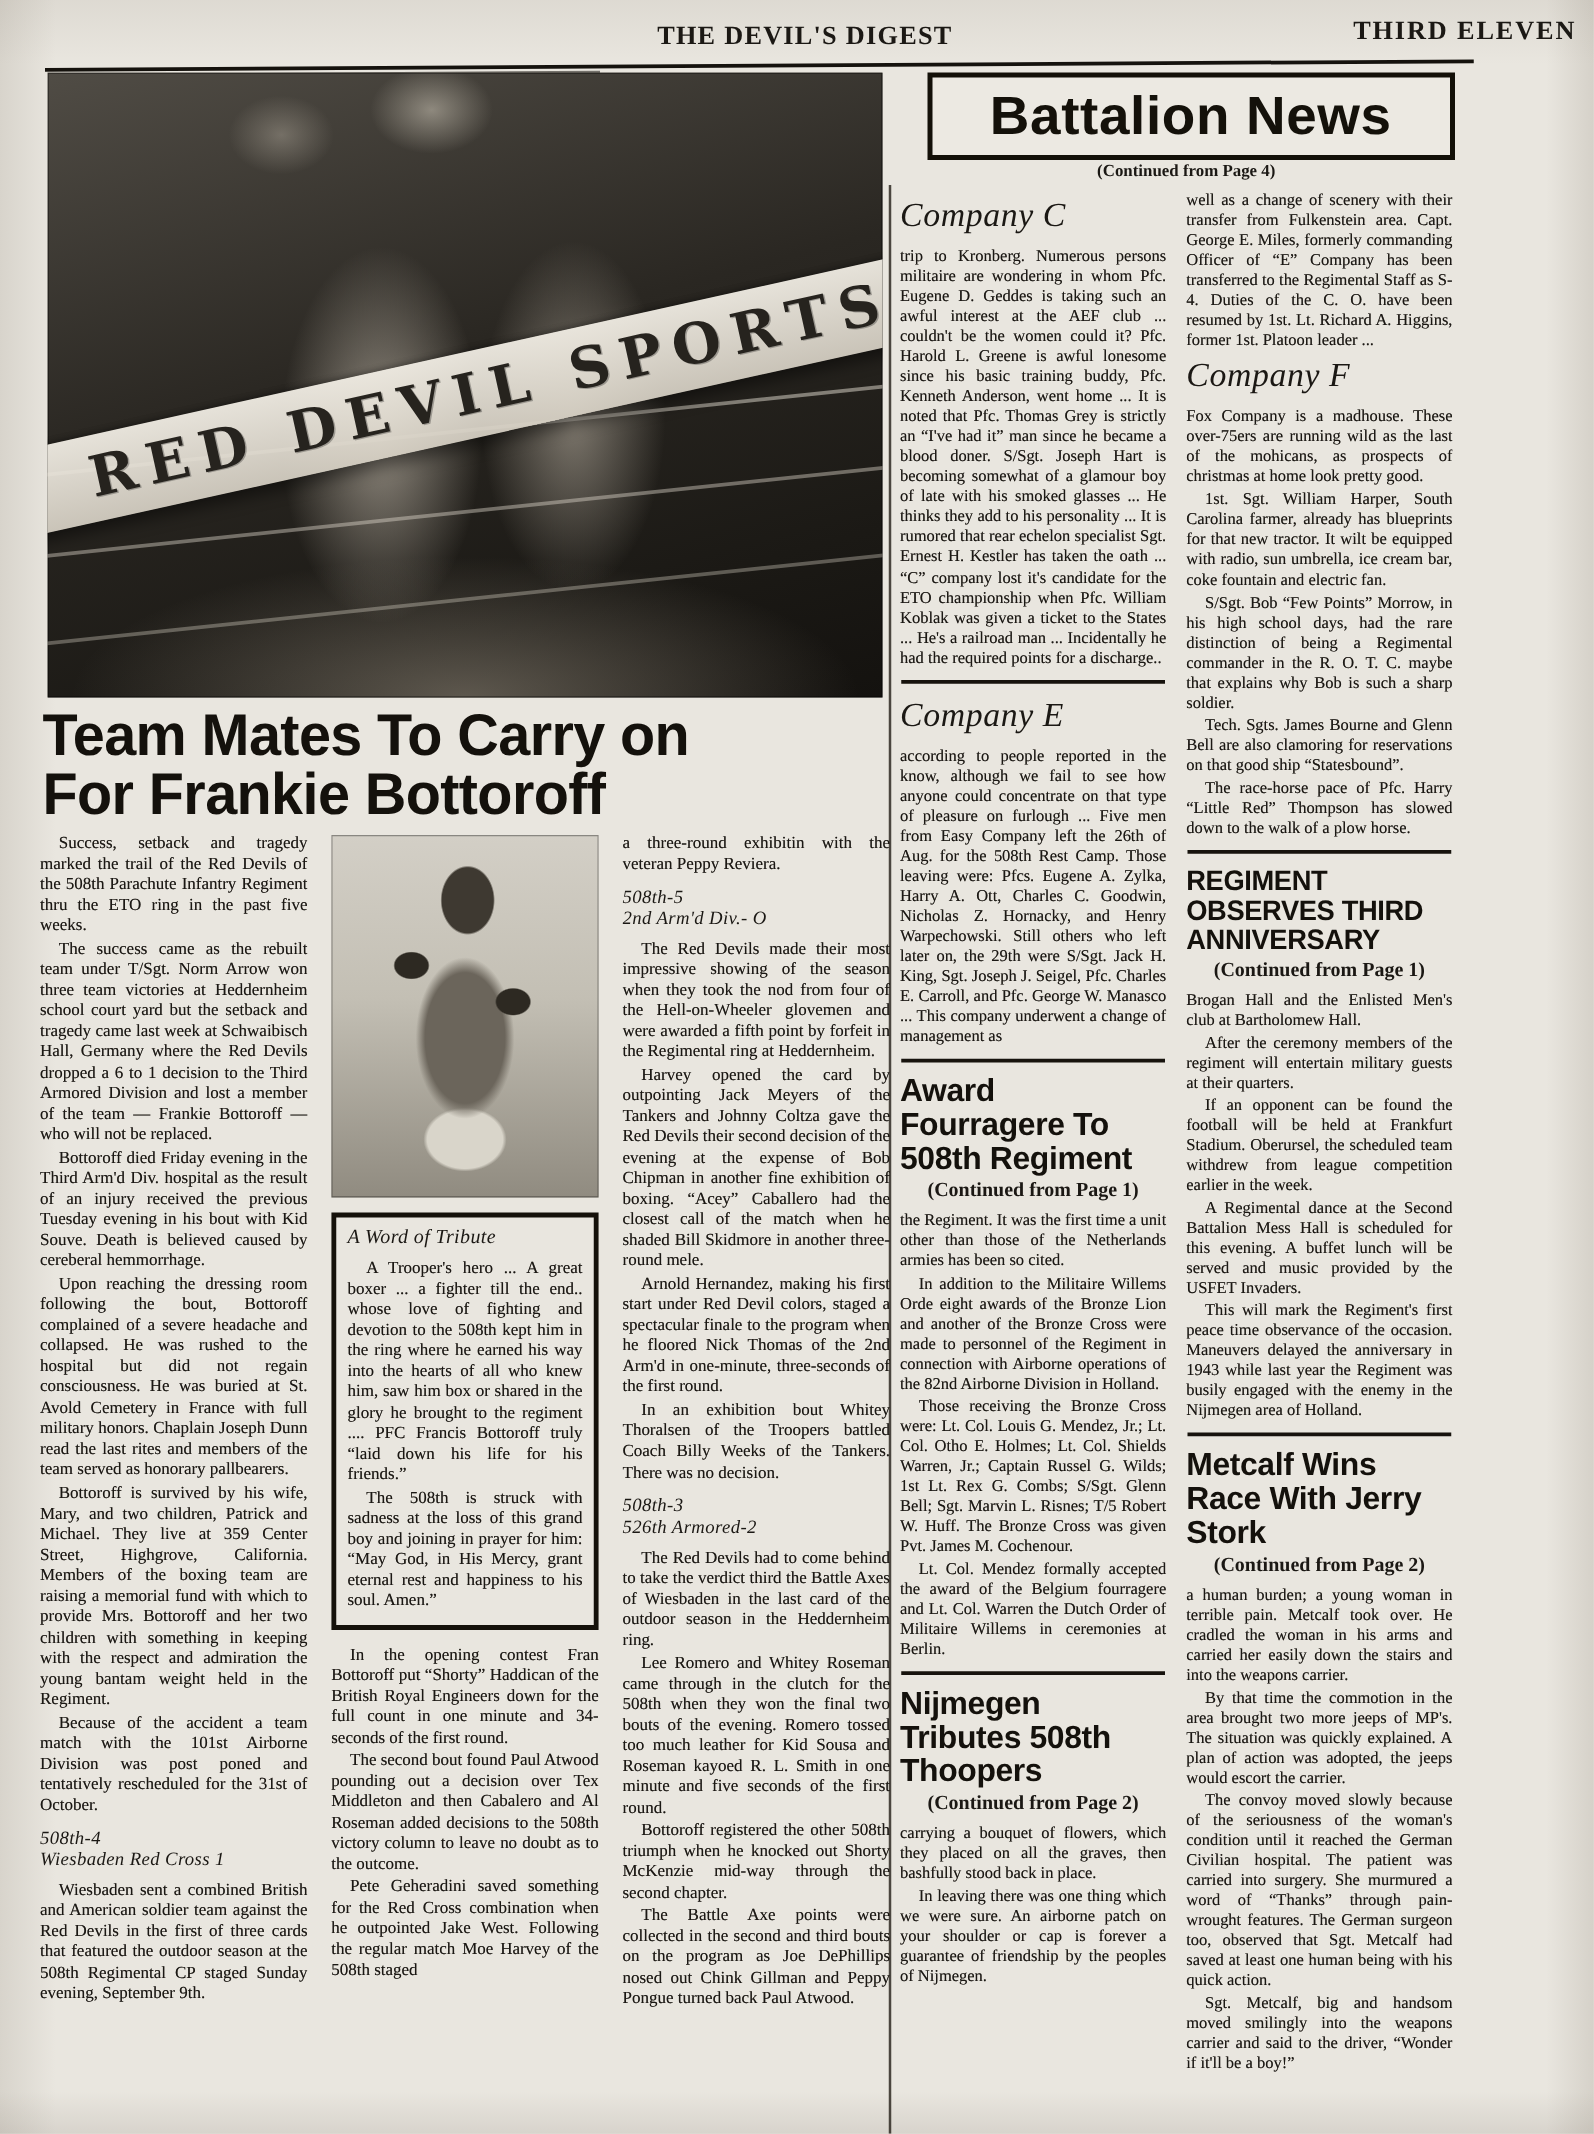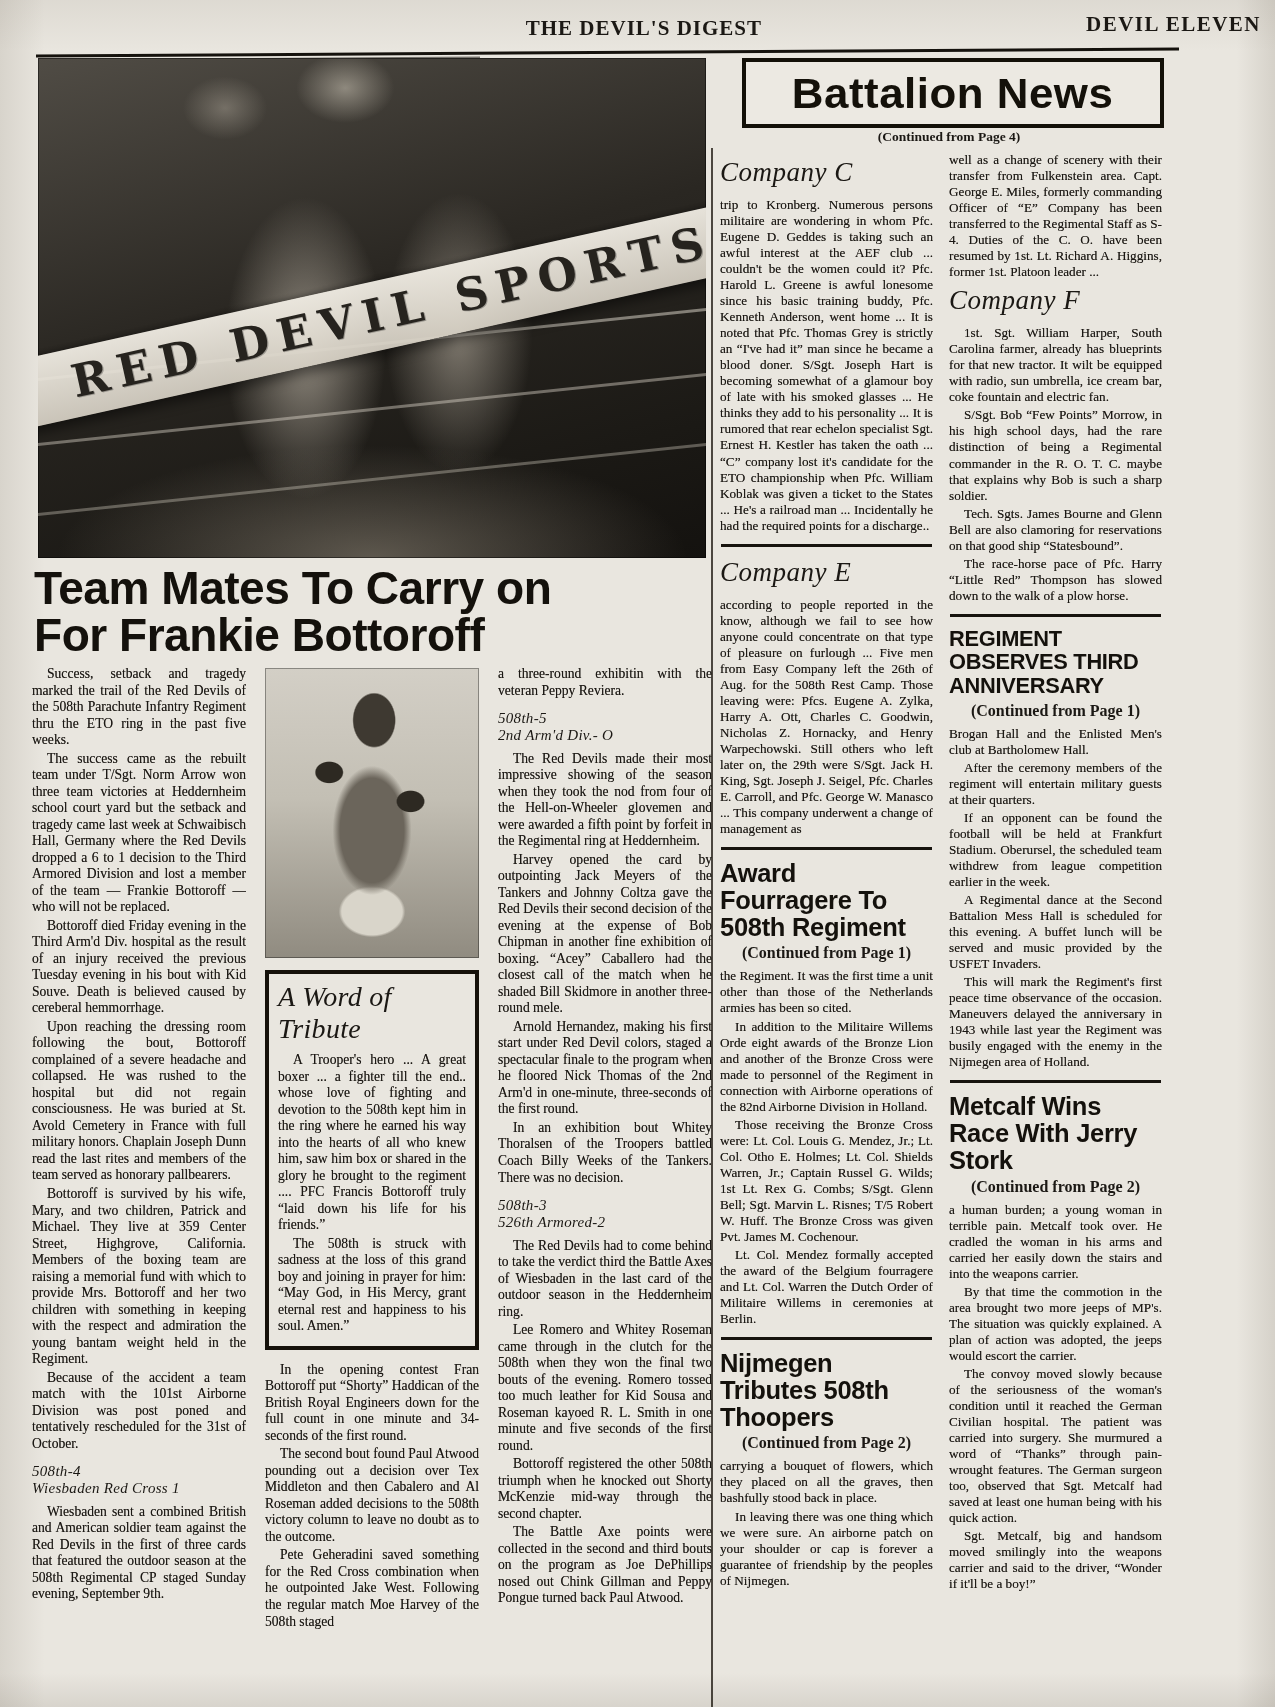--- a/index.html
+++ b/index.html
@@ -61,38 +61,38 @@
       text-shadow:0 0 .35px rgba(20,15,10,.55);}
   .bp.ni{text-indent:0;}
   .subhead{font-style:italic;font-size:15px;line-height:1.12;margin:11px 0 7px;letter-spacing:.3px;}
   .companyhead{font-style:italic;font-size:27px;margin:5px 0 9px;letter-spacing:.5px;}
   .colhead{font-family:"Liberation Sans", sans-serif;font-weight:bold;font-size:25.5px;line-height:1.05;
     margin:9px 0 4px;letter-spacing:-0.3px;color:#14110c;}
   .colhead.caps{font-size:22.5px;transform:scaleX(.97);transform-origin:left;}
   .cont{text-align:center;font-size:16px;margin:2px 0 6px;font-weight:bold;}
   .rule{height:3px;background:#17130d;margin:10px 1px;}
   .tribute{border:4px solid #15110a;padding:7px 9px 9px;margin:4px 0 12px;}
-  .tribute h4{font-style:italic;font-weight:normal;font-size:28px;margin:0 0 7px;letter-spacing:.3px;}
+  .tribute h4{font-style:italic;font-weight:normal;font-size:16px;margin:0 0 7px;letter-spacing:.3px;}
 
   
   .boxer-photo{height:290px;margin:2px 0 12px;box-shadow:0 0 0 1px rgba(0,0,0,.35) inset;
     background:
       radial-gradient(ellipse 33px 42px at 51% 18%, #3e3931 62%, transparent 66%),
       radial-gradient(ellipse 22px 17px at 30% 36%, #2d2922 60%, transparent 66%),
       radial-gradient(ellipse 22px 17px at 68% 46%, #2d2922 60%, transparent 66%),
       radial-gradient(ellipse 58px 95px at 50% 56%, #6b655b 55%, transparent 68%),
       radial-gradient(ellipse 52px 40px at 50% 84%, #d9d5ca 58%, transparent 64%),
       linear-gradient(180deg,#d3cfc6 0%,#c3bfb4 45%,#908b80 100%);}
 </style>
 </head>
 <body>
 
 <div class="masthead">
   <div class="mast-title">THE DEVIL'S DIGEST</div>
-  <div class="mast-page">DEVIL ELEVEN</div>
+  <div class="mast-page">THIRD ELEVEN</div>
   <div class="mast-rule"></div>
   <div class="mast-rule2"></div>
 </div>
 
 <div class="sports-photo">
   <div class="rope r1"></div>
   <div class="rope r2"></div>
   <div class="rope r3"></div>
   <div class="banner">RED DEVIL SPORTS</div>
 </div>
@@ -169,20 +169,21 @@
       <p class="bp">Lt. Col. Mendez formally accepted the award of the Belgium fourragere and Lt. Col. Warren the Dutch Order of Militaire Willems in ceremonies at Berlin.</p>
       <div class="rule"></div>
       <h3 class="colhead">Nijmegen Tributes 508th Thoopers</h3>
       <div class="cont">(Continued from Page 2)</div>
       <p class="bp ni">carrying a bouquet of flowers, which they placed on all the graves, then bashfully stood back in place.</p>
       <p class="bp">In leaving there was one thing which we were sure. An airborne patch on your shoulder or cap is forever a guarantee of friendship by the peoples of Nijmegen.</p>
     </div>
   <div class="col" id="bat-col-2">
       <p class="bp ni">well as a change of scenery with their transfer from Fulkenstein area. Capt. George E. Miles, formerly commanding Officer of “E” Company has been transferred to the Regimental Staff as S-4. Duties of the C. O. have been resumed by 1st. Lt. Richard A. Higgins, former 1st. Platoon leader ...</p>
       <div class="companyhead">Company F</div>
+      <p class="bp ni">Fox Company is a madhouse. These over-75ers are running wild as the last of the mohicans, as prospects of christmas at home look pretty good.</p>
       <p class="bp">1st. Sgt. William Harper, South Carolina farmer, already has blueprints for that new tractor. It wilt be equipped with radio, sun umbrella, ice cream bar, coke fountain and electric fan.</p>
       <p class="bp">S/Sgt. Bob “Few Points” Morrow, in his high school days, had the rare distinction of being a Regimental commander in the R. O. T. C. maybe that explains why Bob is such a sharp soldier.</p>
       <p class="bp">Tech. Sgts. James Bourne and Glenn Bell are also clamoring for reservations on that good ship “Statesbound”.</p>
       <p class="bp">The race-horse pace of Pfc. Harry “Little Red” Thompson has slowed down to the walk of a plow horse.</p>
       <div class="rule"></div>
       <h3 class="colhead caps">REGIMENT OBSERVES THIRD ANNIVERSARY</h3>
       <div class="cont">(Continued from Page 1)</div>
       <p class="bp ni">Brogan Hall and the Enlisted Men's club at Bartholomew Hall.</p>
       <p class="bp">After the ceremony members of the regiment will entertain military guests at their quarters.</p>
       <p class="bp">If an opponent can be found the football will be held at Frankfurt Stadium. Oberursel, the scheduled team withdrew from league competition earlier in the week.</p>

